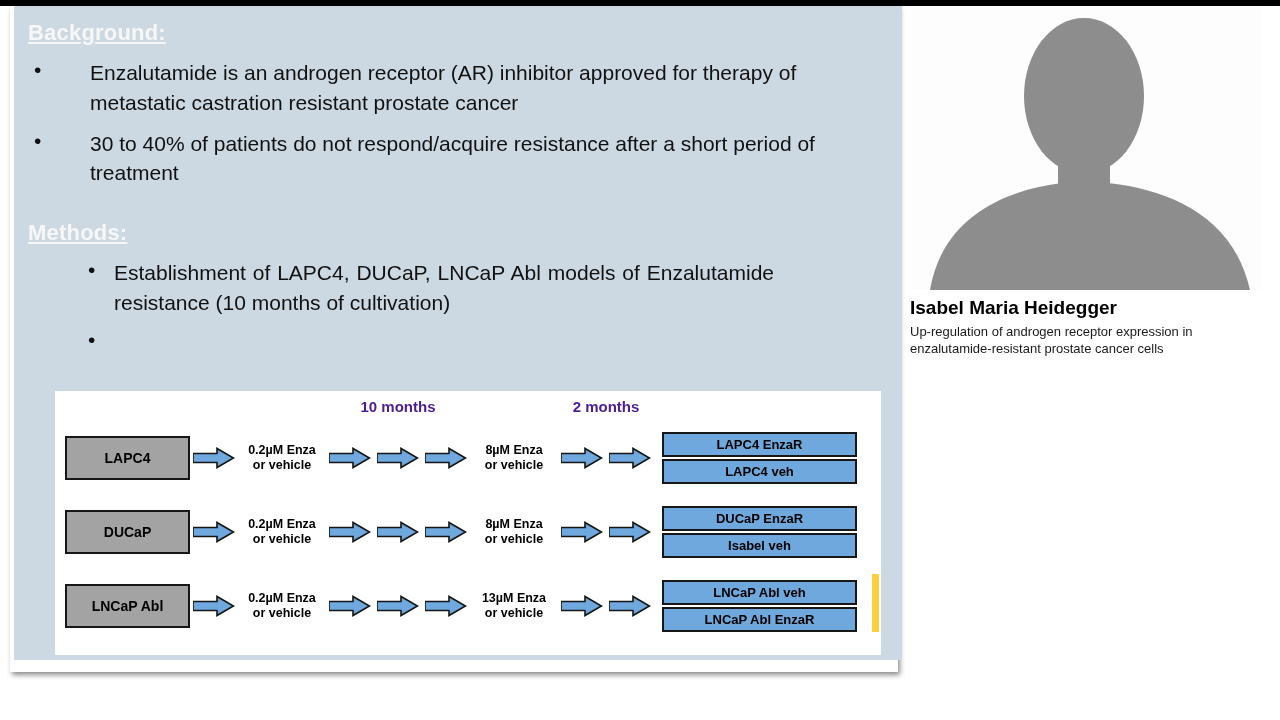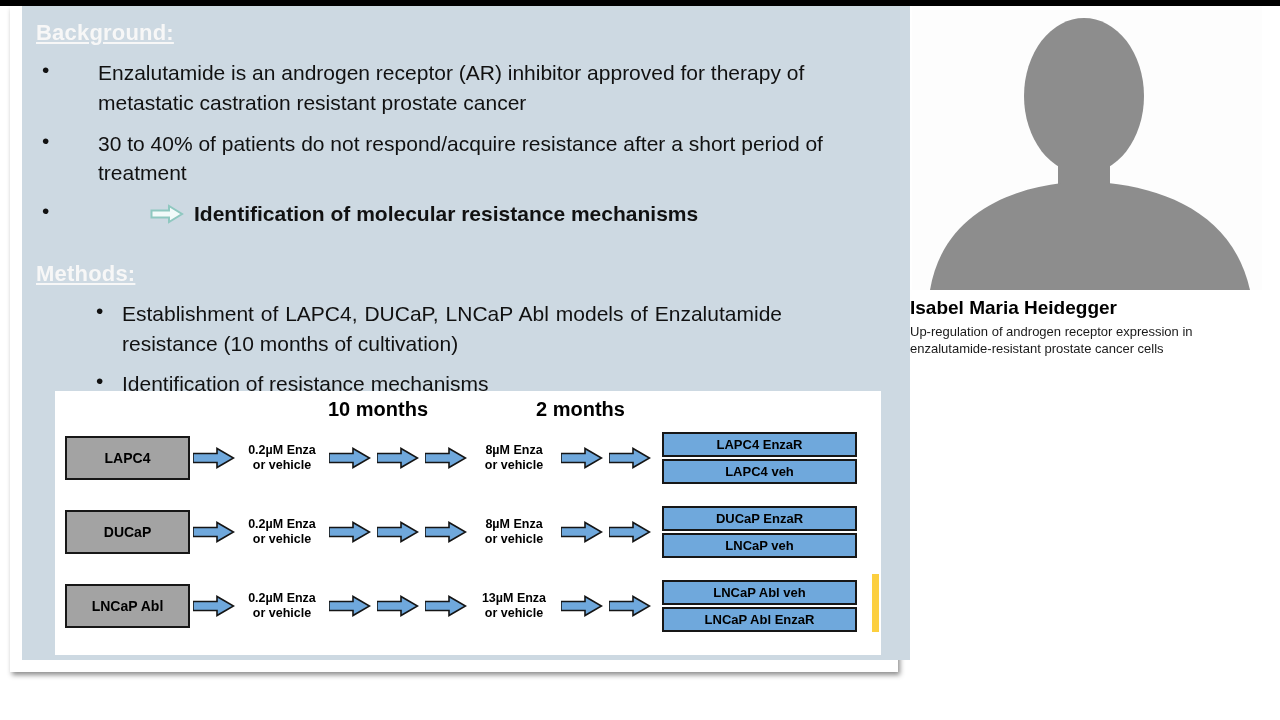--- a/index.html
+++ b/index.html
@@ -8,21 +8,21 @@
     background:#ffffff; font-family:"Liberation Sans", sans-serif;
   }
   .letterbox-top { position:absolute; top:0; left:0; width:1280px; height:6px; background:#000; }
 
   
   .slide-card {
     position:absolute; left:10px; top:6px; width:888px; height:666px;
     background:#ffffff; box-shadow:2px 3px 5px rgba(0,0,0,0.45);
   }
   .slide-panel {
-    position:absolute; left:12px; top:0; width:888px; height:654px;
+    position:absolute; left:4px; top:0; width:888px; height:654px;
     background:#cdd9e2; box-sizing:border-box; padding:14px 16px 0 10px;
   }
   .heading {
     font-size:22px; font-weight:bold; color:#f7f7f7;
     text-decoration:underline; margin:0 0 12px 4px; letter-spacing:0.2px;
   }
   .methods-heading { margin-top:32px; }
 
   .bullet { display:flex; margin-bottom:11px; color:#111;gap:20px; }
   .bullet .dot { flex:0 0 36px; padding-left:10px; font-size:21px; }
@@ -39,22 +39,22 @@
   .mbullet .dot::before { content:"\2022"; }
   .mbullet .txt { font-size:21px; line-height:1.42; width:660px; }
   .mbullet .txt.justify { text-align:justify; }
 
   
   .diagram {
     position:absolute; left:45px; top:385px; width:826px; height:264px;
     background:#ffffff;
   }
   .phase {
-    position:absolute; top:7px; width:140px; text-align:left;
-    font-size:20px; font-weight:bold; color:#000000;
+    position:absolute; top:7px; width:140px; text-align:center;
+    font-size:15px; font-weight:bold; color:#4c1d95;
   }
   .phase1 { left:273px; }
   .phase2 { left:481px; }
   .drows { position:absolute; top:30px; left:0; width:100%; }
   .drow { display:flex; align-items:center; height:74px; padding-left:10px; box-sizing:border-box; }
   .cellbox {
     flex:0 0 125px; height:44px; background:#a3a3a3; border:2px solid #171717;
     box-sizing:border-box; display:flex; align-items:center; justify-content:center;
     font-size:14px; font-weight:bold; color:#000;
   }
@@ -97,40 +97,30 @@
       <div class="bullet">
         <span class="dot"></span>
         <span class="txt">Enzalutamide is an androgen receptor (AR) inhibitor approved for therapy of metastatic castration resistant prostate cancer</span>
       </div>
 
       <div class="bullet">
         <span class="dot"></span>
         <span class="txt">30 to 40% of patients do not respond/acquire resistance after a short period of treatment</span>
       </div>
 
-      <div class="bullet">
-        <span class="dot"></span>
-        <span class="txt highlight-txt">
-          <svg class="highlight-arrow" width="34" height="20" viewBox="0 0 34 20">
-            <polygon points="1.5,6.5 19,6.5 19,2 32,10 19,18 19,13.5 1.5,13.5" fill="#f2faf9" stroke="#8fc8c0" stroke-width="2"></polygon>
-          </svg>
-          <span class="highlight-text">Identification of molecular resistance mechanisms</span>
-        </span>
-      </div>
 
       <div class="heading methods-heading">Methods:</div>
 
       <div class="mbullets">
         <div class="mbullet">
           <span class="dot"></span>
           <span class="txt justify">Establishment of LAPC4, DUCaP, LNCaP Abl models of Enzalutamide resistance (10 months of cultivation)</span>
         </div>
         <div class="mbullet">
           <span class="dot"></span>
-          <span class="txt">Identification of resistance mechanisms</span>
         </div>
       </div>
     </div>
 
     <div class="diagram">
       <div class="phase phase1">10 months</div>
       <div class="phase phase2">2 months</div>
 
       <div class="drows">
 
@@ -183,21 +173,21 @@
           <div class="dose">8µM Enza
 or vehicle</div>
           <svg class="arrow" width="42" height="22" viewBox="0 0 42 22">
               <polygon points="0,6.5 24,6.5 24,1.5 40.5,11 24,20.5 24,15.5 0,15.5" fill="#6fa8dc" stroke="#151515" stroke-width="1.6"></polygon>
             </svg>
           <svg class="arrow" width="42" height="22" viewBox="0 0 42 22">
               <polygon points="0,6.5 24,6.5 24,1.5 40.5,11 24,20.5 24,15.5 0,15.5" fill="#6fa8dc" stroke="#151515" stroke-width="1.6"></polygon>
             </svg>
           <div class="results">
             <div class="resbox">DUCaP EnzaR</div>
-            <div class="resbox">LNCaP veh</div>
+            <div class="resbox">Isabel veh</div>
           </div>
         </div>
 
         <div class="drow">
           <div class="cellbox">LNCaP Abl</div>
           <svg class="arrow" width="42" height="22" viewBox="0 0 42 22">
               <polygon points="0,6.5 24,6.5 24,1.5 40.5,11 24,20.5 24,15.5 0,15.5" fill="#6fa8dc" stroke="#151515" stroke-width="1.6"></polygon>
             </svg>
           <div class="dose">0.2µM Enza
 or vehicle</div>

